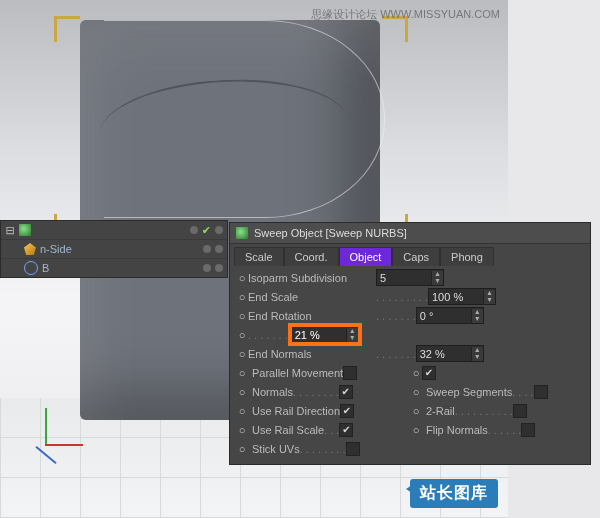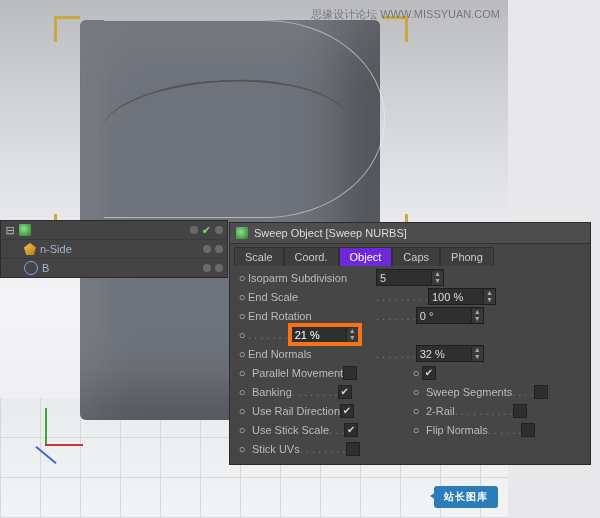--- a/index.html
+++ b/index.html
@@ -18,21 +18,21 @@
 .tl{left:54px;top:16px}
 .tr{left:382px;top:16px}.tr .v{left:auto;right:0}
 .bl{left:54px;top:214px}.bl .h{top:auto;bottom:0}
 .br{left:382px;top:214px}.br .h{top:auto;bottom:0}.br .v{left:auto;right:0}
 .edge-path{position:absolute;left:104px;top:20px;width:280px;height:196px;border:1px solid #f2f2f2;border-radius:0 120px 120px 0/0 98px 98px 0;border-left:none;opacity:.55}
 .axis{position:absolute;left:12px;bottom:42px;width:68px;height:68px}
 .axis .y{position:absolute;left:33px;bottom:30px;width:2px;height:38px;background:#3aa83a}
 .axis .x{position:absolute;left:33px;bottom:30px;width:38px;height:2px;background:#c33}
 .axis .z{position:absolute;left:21px;bottom:20px;width:26px;height:2px;background:#3a6acc;transform:rotate(40deg)}
 .watermark{position:absolute;top:7px;right:8px;color:#777;font-size:11px;font-family:sans-serif}
-.wm2{position:absolute;right:10px;bottom:10px;color:#fff;font-size:10px;padding:4px 10px;background:#2a7db8;border-radius:3px;font-weight:bold;letter-spacing:1px}
+.wm2{position:absolute;right:10px;bottom:10px;color:#fff;font-size:16px;padding:4px 10px;background:#2a7db8;border-radius:3px;font-weight:bold;letter-spacing:1px}
 .wm2::before{content:"";position:absolute;left:-12px;top:2px;border:8px solid transparent;border-right:12px solid #2a7db8}
 
 .hier{position:absolute;left:0;top:220px;width:226px;background:#444;border:1px solid #2b2b2b;font-size:11px}
 .hrow{display:flex;align-items:center;height:18px;padding:0 4px;gap:4px;border-bottom:1px solid #3a3a3a}
 .hrow:last-child{border-bottom:none}
 .ico{width:12px;height:12px;display:inline-block;flex:none}
 .ico-sweep{background:radial-gradient(circle at 40% 40%,#8ce08c,#2a7a2a)}
 .ico-nside{background:linear-gradient(135deg,#ffc74f,#b07a10);clip-path:polygon(50% 0,100% 38%,82% 100%,18% 100%,0 38%)}
 .ico-spline{width:12px;height:12px;border:1px solid #6fa8ff;border-radius:50%}
 .tree-tog{color:#bbb;width:10px;text-align:center}
@@ -213,21 +213,21 @@
             <span class="chkbox"></span>
           </div>
         <div class="half">
             <span class="cb">○</span>
             <span class="chkbox">✔</span>
           </div>
       </div>
       <div class="tworow">
         <div class="half">
             <span class="cb">○</span>
-            <span class="plabel">Banking</span>
+            <span class="plabel">Normals</span>
             <span class="dots-fill">. . . . . . . .</span>
             <span class="chkbox">✔</span>
           </div>
         <div class="half">
             <span class="cb">○</span>
             <span class="plabel">Sweep Segments</span>
             <span class="dots-fill">. . . .</span>
             <span class="chkbox"></span>
           </div>
       </div>
@@ -240,21 +240,21 @@
         <div class="half">
             <span class="cb">○</span>
             <span class="plabel">2-Rail</span>
             <span class="dots-fill">. . . . . . . . . .</span>
             <span class="chkbox"></span>
           </div>
       </div>
       <div class="tworow">
         <div class="half">
             <span class="cb">○</span>
-            <span class="plabel">Use Stick Scale</span>
+            <span class="plabel">Use Rail Scale</span>
             <span class="dots-fill">. . .</span>
             <span class="chkbox">✔</span>
           </div>
         <div class="half">
             <span class="cb">○</span>
             <span class="plabel">Flip Normals</span>
             <span class="dots-fill">. . . . . .</span>
             <span class="chkbox"></span>
           </div>
       </div>

